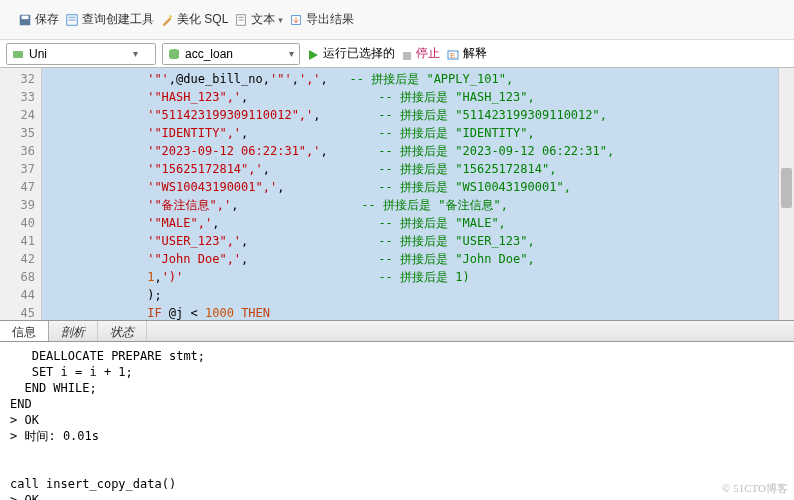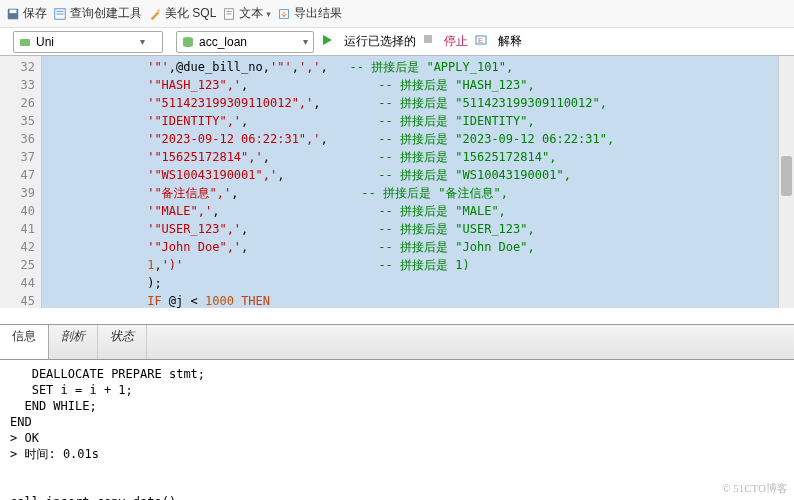--- a/index.html
+++ b/index.html
@@ -1,36 +1,36 @@
 <!DOCTYPE html>
 <html><head>
 <meta charset="utf-8">
 <style>
   * { box-sizing: border-box; margin: 0; padding: 0; }
   body { font-family: "Microsoft YaHei", Arial, sans-serif; font-size: 12px; background: #fff; width: 794px; height: 500px; overflow: hidden; }
-  .toolbar { height: 28px; display: flex; align-items: center; gap: 6px; padding: 2px 6px; border-bottom: 1px solid #ddd; background: #f8f8f8; }
+  .toolbar { height: 40px; display: flex; align-items: center; gap: 6px; padding: 2px 18px; border-bottom: 1px solid #ddd; background: #f8f8f8; }
   .toolbar-item { display: flex; align-items: center; gap: 3px; cursor: pointer; color: #333; font-size: 12px; }
   .toolbar-item svg { width: 14px; height: 14px; }
   .controlbar { height: 28px; display: flex; align-items: center; gap: 6px; padding: 2px 6px; border-bottom: 1px solid #bbb; }
-  .dropdown { display: flex; align-items: center; border: 1px solid #aaa; border-radius: 2px; height: 22px; background: #fff; padding: 0 4px; gap: 4px; margin-left: 7px; }
+  .dropdown { display: flex; align-items: center; border: 1px solid #aaa; border-radius: 2px; height: 22px; background: #fff; padding: 0 4px; gap: 4px; }
   .dropdown input { border: none; outline: none; font-size: 12px; background: transparent; }
   .dropdown .chev { color: #666; font-size: 10px; }
-  .ctrl-btn { display: flex; align-items: flex-start; gap: 10px; cursor: pointer; font-size: 12px; }
+  .ctrl-btn { display: flex; align-items: flex-end; gap: 3px; cursor: pointer; font-size: 12px; }
   .ctrl-btn.disabled { color: #be185d; }
   .editor { display: flex; height: 252px; background: #c8dcf0; position: relative; }
   .gutter { width: 42px; background: #f0f0f0; border-right: 1px solid #ccc; text-align: right; padding-right: 6px; font-family: Consolas, monospace; font-size: 12px; color: #888; line-height: 18px; padding-top: 2px; }
   .code { flex: 1; font-family: Consolas, monospace; font-size: 12px; line-height: 18px; padding: 2px 0 0 4px; white-space: pre; overflow: hidden; }
   .code .line { height: 18px; }
   .s-red { color: #c00000; }
   .s-green { color: #008000; }
   .s-num { color: #c85000; }
   .s-key { color: #c2410c; font-weight: normal; }
   .scrollbar { width: 16px; background: #eee; border-left: 1px solid #ccc; position: relative; }
   .scrollbar .thumb { position: absolute; left: 2px; right: 2px; top: 100px; height: 40px; background: #bbb; border-radius: 2px; }
-  .tabs { display: flex; border-top: 1px solid #999; border-bottom: 1px solid #999; background: linear-gradient(#f4f4f4,#e4e4e4); height: 36px; margin-top: 16px; }
+  .tabs { display: flex; border-top: 1px solid #999; border-bottom: 1px solid #999; background: linear-gradient(#f4f4f4,#e4e4e4); height: 22px; }
   .tab { padding: 3px 12px; font-size: 12px; color: #333; cursor: pointer; }
   .tab.active { background: #fff; border-right: 1px solid #aaa; }
   .tab:not(.active) { border-right: 1px solid #ccc; font-style: italic; }
   .output { font-family: Consolas, monospace; font-size: 12px; line-height: 16px; padding: 6px 10px; white-space: pre; position: relative; height: 172px; }
   .callout { position: absolute; left: 270px; top: 64px; border: 1px solid #333; background: #fff; padding: 6px 10px; font-family: "Microsoft YaHei"; font-size: 13px; }
   .watermark { position: absolute; right: 6px; bottom: 4px; color: #bbb; font-size: 11px; font-family: "Microsoft YaHei"; }
 </style>
 </head>
 <body>
 
@@ -109,30 +109,30 @@
         <text x="4" y="10" font-size="8" fill="#e07030">E</text>
       </svg>
     <span>解释</span>
   </div>
 </div>
 
 <div class="editor">
   <div class="gutter" id="gutter">
       <div>32</div>
       <div>33</div>
-      <div>26</div>
+      <div>24</div>
       <div>35</div>
       <div>36</div>
       <div>37</div>
       <div>47</div>
       <div>39</div>
       <div>40</div>
       <div>41</div>
       <div>42</div>
-      <div>25</div>
+      <div>68</div>
       <div>44</div>
       <div>45</div>
     </div>
   <div class="code" id="code"><div class="line"><span>              </span><span class="s-red">'"'</span><span class="">,@due_bill_no,</span><span class="s-red">'"'</span><span class="">,</span><span class="s-red">','</span><span class="">,   </span><span class="s-green">-- 拼接后是 "APPLY_101",</span></div><div class="line"><span>              </span><span class="s-red">'"HASH_123",'</span><span class="">,</span><span class="">                  </span><span class="s-green">-- 拼接后是 "HASH_123",</span></div><div class="line"><span>              </span><span class="s-red">'"511423199309110012",'</span><span class="">,</span><span class="">        </span><span class="s-green">-- 拼接后是 "511423199309110012",</span></div><div class="line"><span>              </span><span class="s-red">'"IDENTITY",'</span><span class="">,</span><span class="">                  </span><span class="s-green">-- 拼接后是 "IDENTITY",</span></div><div class="line"><span>              </span><span class="s-red">'"2023-09-12 06:22:31",'</span><span class="">,</span><span class="">       </span><span class="s-green">-- 拼接后是 "2023-09-12 06:22:31",</span></div><div class="line"><span>              </span><span class="s-red">'"15625172814",'</span><span class="">,</span><span class="">               </span><span class="s-green">-- 拼接后是 "15625172814",</span></div><div class="line"><span>              </span><span class="s-red">'"WS10043190001",'</span><span class="">,</span><span class="">             </span><span class="s-green">-- 拼接后是 "WS10043190001",</span></div><div class="line"><span>              </span><span class="s-red">'"备注信息",'</span><span class="">,</span><span class="">                 </span><span class="s-green">-- 拼接后是 "备注信息",</span></div><div class="line"><span>              </span><span class="s-red">'"MALE",'</span><span class="">,</span><span class="">                      </span><span class="s-green">-- 拼接后是 "MALE",</span></div><div class="line"><span>              </span><span class="s-red">'"USER_123",'</span><span class="">,</span><span class="">                  </span><span class="s-green">-- 拼接后是 "USER_123",</span></div><div class="line"><span>              </span><span class="s-red">'"John Doe",'</span><span class="">,</span><span class="">                  </span><span class="s-green">-- 拼接后是 "John Doe",</span></div><div class="line"><span>              </span><span class="s-num">1</span><span class="">,</span><span class="s-red">')'</span><span class="">                           </span><span class="s-green">-- 拼接后是 1)</span></div><div class="line"><span>              </span><span class="">);</span></div><div class="line"><span>              </span><span class="s-key">IF</span><span class=""> @j </span><span class="">&lt;</span><span class=""> </span><span class="s-num">1000</span><span class=""> </span><span class="s-key">THEN</span></div></div>
   <div class="scrollbar">
     <div class="thumb"></div>
   </div>
 </div>
 
 <div class="tabs">

